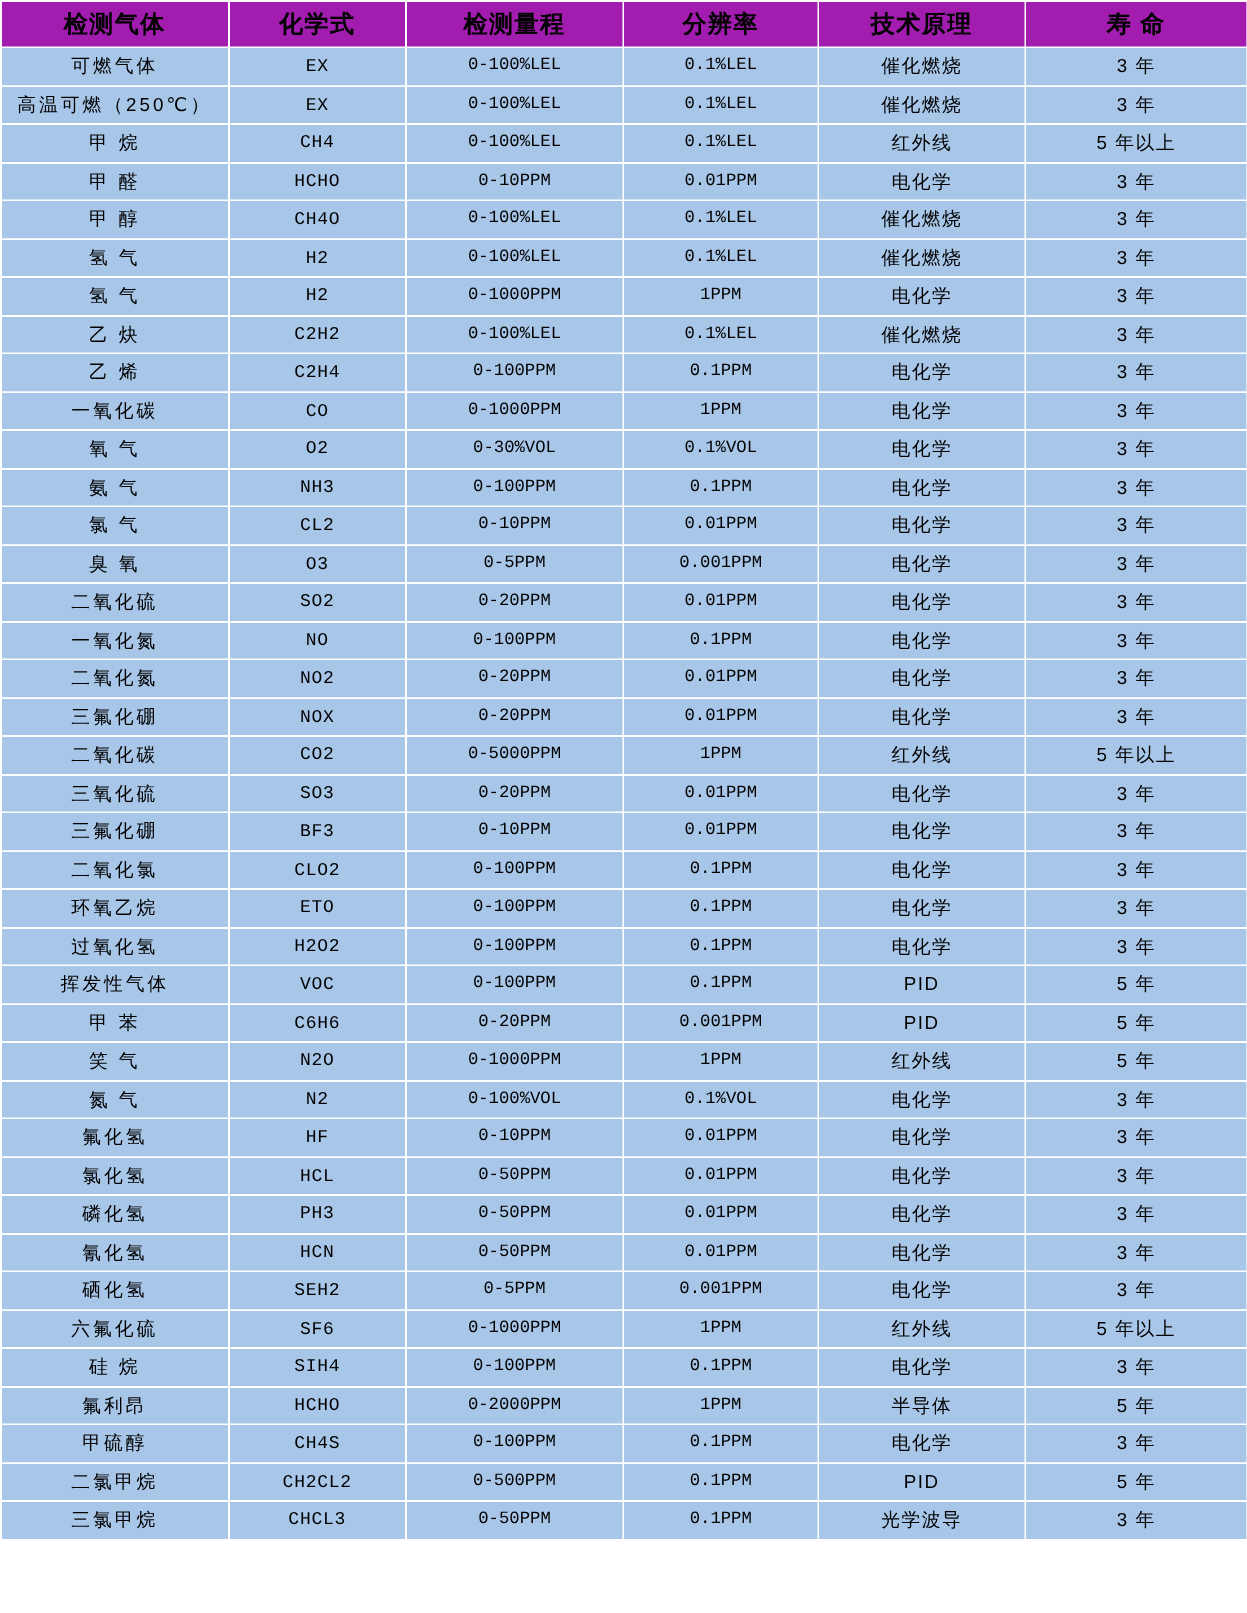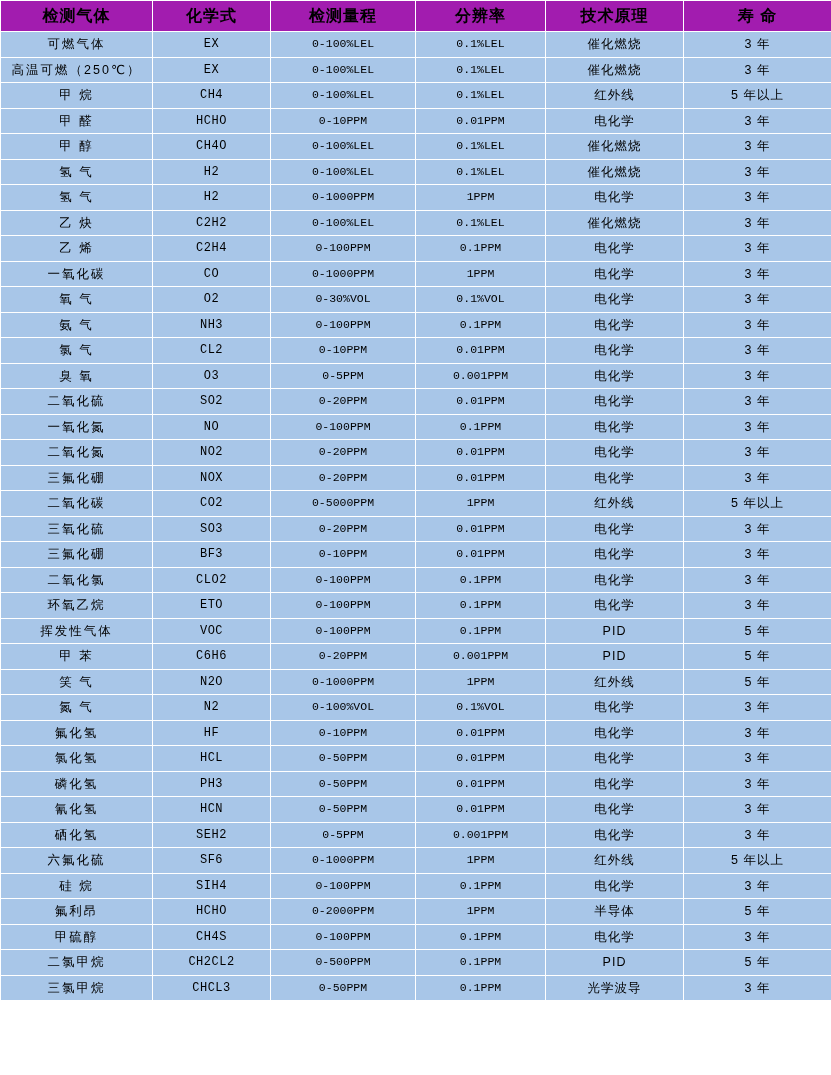--- a/index.html
+++ b/index.html
@@ -268,20 +268,28 @@
       </tr>
       <tr>
         <td class="name">环氧乙烷</td>
         <td class="formula">ETO</td>
         <td class="range">0-100PPM</td>
         <td class="resolution">0.1PPM</td>
         <td class="principle">电化学</td>
         <td class="life">3 年</td>
       </tr>
       <tr>
+        <td class="name">过氧化氢</td>
+        <td class="formula">H2O2</td>
+        <td class="range">0-100PPM</td>
+        <td class="resolution">0.1PPM</td>
+        <td class="principle">电化学</td>
+        <td class="life">3 年</td>
+      </tr>
+      <tr>
         <td class="name">挥发性气体</td>
         <td class="formula">VOC</td>
         <td class="range">0-100PPM</td>
         <td class="resolution">0.1PPM</td>
         <td class="principle">PID</td>
         <td class="life">5 年</td>
       </tr>
       <tr>
         <td class="name">甲 苯</td>
         <td class="formula">C6H6</td>

